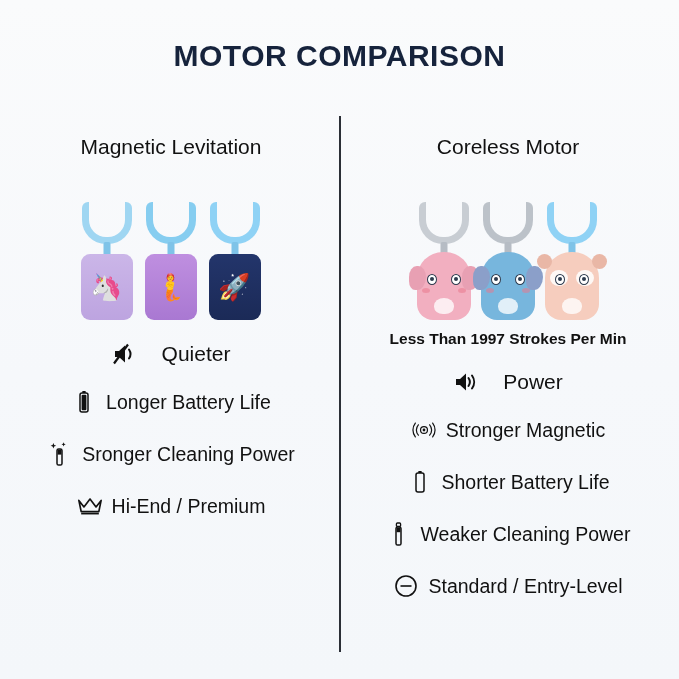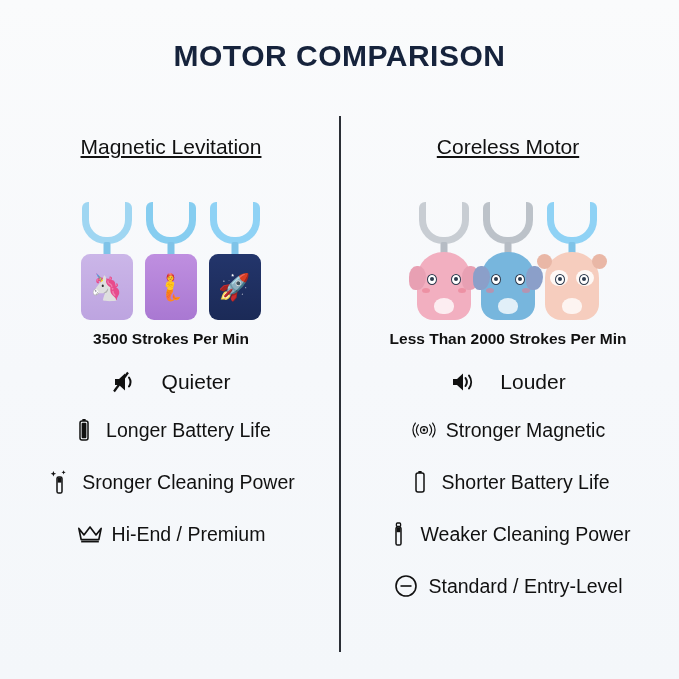--- a/index.html
+++ b/index.html
@@ -54,21 +54,20 @@
   }
   .col-left  { left: 6px; }
   .col-right { left: 343px; }
 
   .col-header {
     text-align: center;
     font-size: 21px;
     color: #111;
     line-height: 1.45;
     min-height: 62px;
-    text-decoration: underline;
   }
 
   
   .products {
     position: relative;
     height: 120px;
     margin-top: 6px;
     display: flex;
     justify-content: center;
     align-items: flex-end;
@@ -275,21 +274,20 @@
       </div>
       <div class="prod">
         <div class="brush glow"></div>
         <div class="neck"></div>
         <div class="body navy">
           <div class="art">🚀</div>
         </div>
       </div>
     </div>
 
-    <div class="strokes">3500 Strokes Per Min</div>
 
     <div class="features">
 
       <div class="feature noise">
         <span class="f-icon">
           <svg width="26" height="24" viewBox="0 0 26 24">
             <path d="M3 9 h4 L13 3.5 v17 L7 15 H3 Z" fill="#111"></path>
             <path d="M17 7.5 a8 8 0 0 1 0 9" stroke="#111" stroke-width="2" fill="none" stroke-linecap="round"></path>
             <line x1="2" y1="21.5" x2="16" y2="2.5" stroke="#111" stroke-width="2.2"></line>
           </svg>
@@ -376,33 +374,33 @@
           <span class="ear r"></span>
           <span class="patch l"></span>
           <span class="patch r"></span>
           <span class="eye l"></span>
           <span class="eye r"></span>
           <span class="snout"></span>
         </div>
       </div>
     </div>
 
-    <div class="strokes">Less Than 2000 Strokes Per Min</div>
+    <div class="strokes">Less Than 1997 Strokes Per Min</div>
 
     <div class="features">
 
       <div class="feature noise">
         <span class="f-icon">
           <svg width="26" height="24" viewBox="0 0 26 24">
             <path d="M3 9 h4 L13 3.5 v17 L7 15 H3 Z" fill="#111"></path>
             <path d="M15.5 8 a7 7 0 0 1 0 8" stroke="#111" stroke-width="2" fill="none" stroke-linecap="round"></path>
             <path d="M19 5.5 a11 11 0 0 1 0 13" stroke="#111" stroke-width="2" fill="none" stroke-linecap="round"></path>
           </svg>
         </span>
-        <span class="f-label">Louder</span>
+        <span class="f-label">Power</span>
       </div>
 
       <div class="feature">
         <span class="f-icon">
           <svg width="30" height="22" viewBox="0 0 30 22">
             <circle cx="15" cy="11" r="4" fill="none" stroke="#111" stroke-width="1.4"></circle>
             <circle cx="15" cy="11" r="1.6" fill="#111"></circle>
             <path d="M8.5 5 a9 9 0 0 0 0 12" stroke="#111" stroke-width="1.4" fill="none" stroke-linecap="round"></path>
             <path d="M5 3 a13 13 0 0 0 0 16" stroke="#111" stroke-width="1.4" fill="none" stroke-linecap="round"></path>
             <path d="M21.5 5 a9 9 0 0 1 0 12" stroke="#111" stroke-width="1.4" fill="none" stroke-linecap="round"></path>

